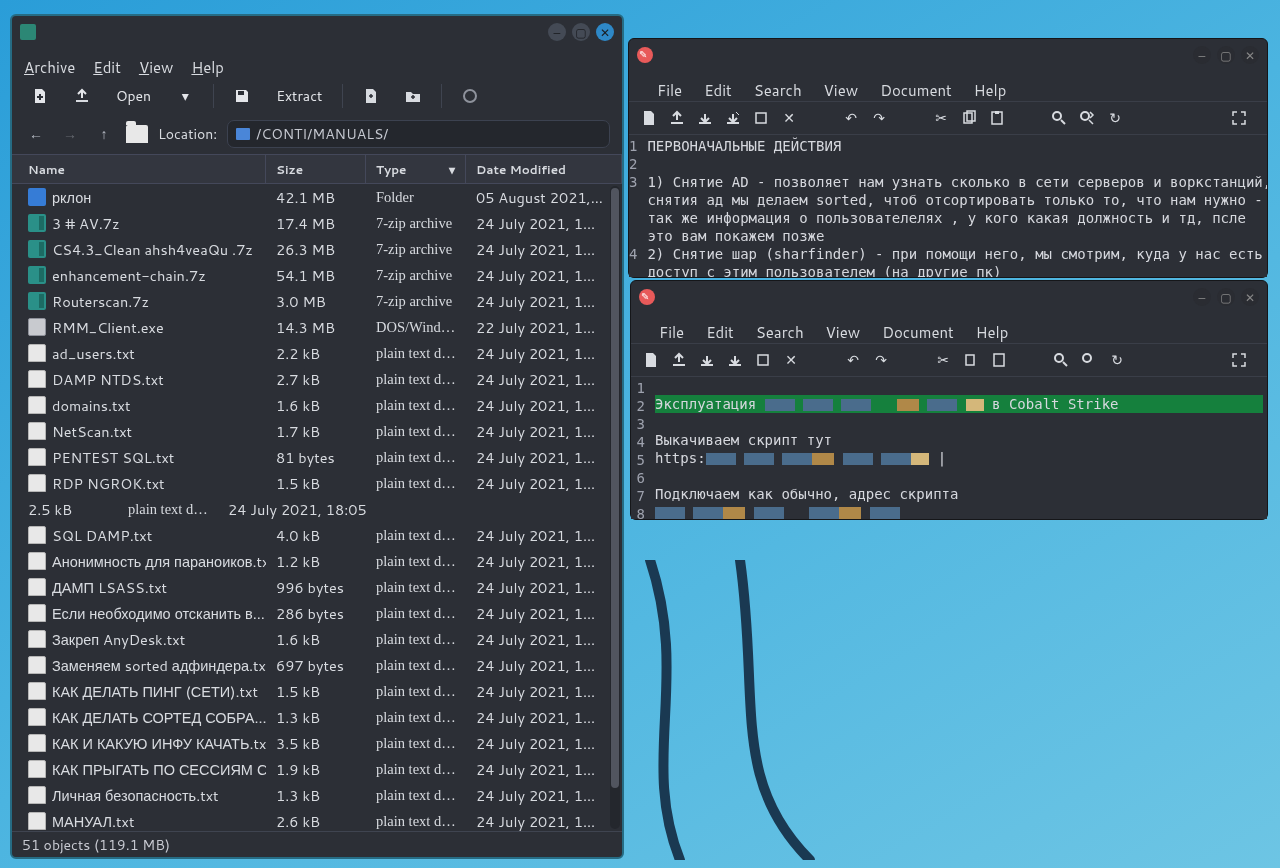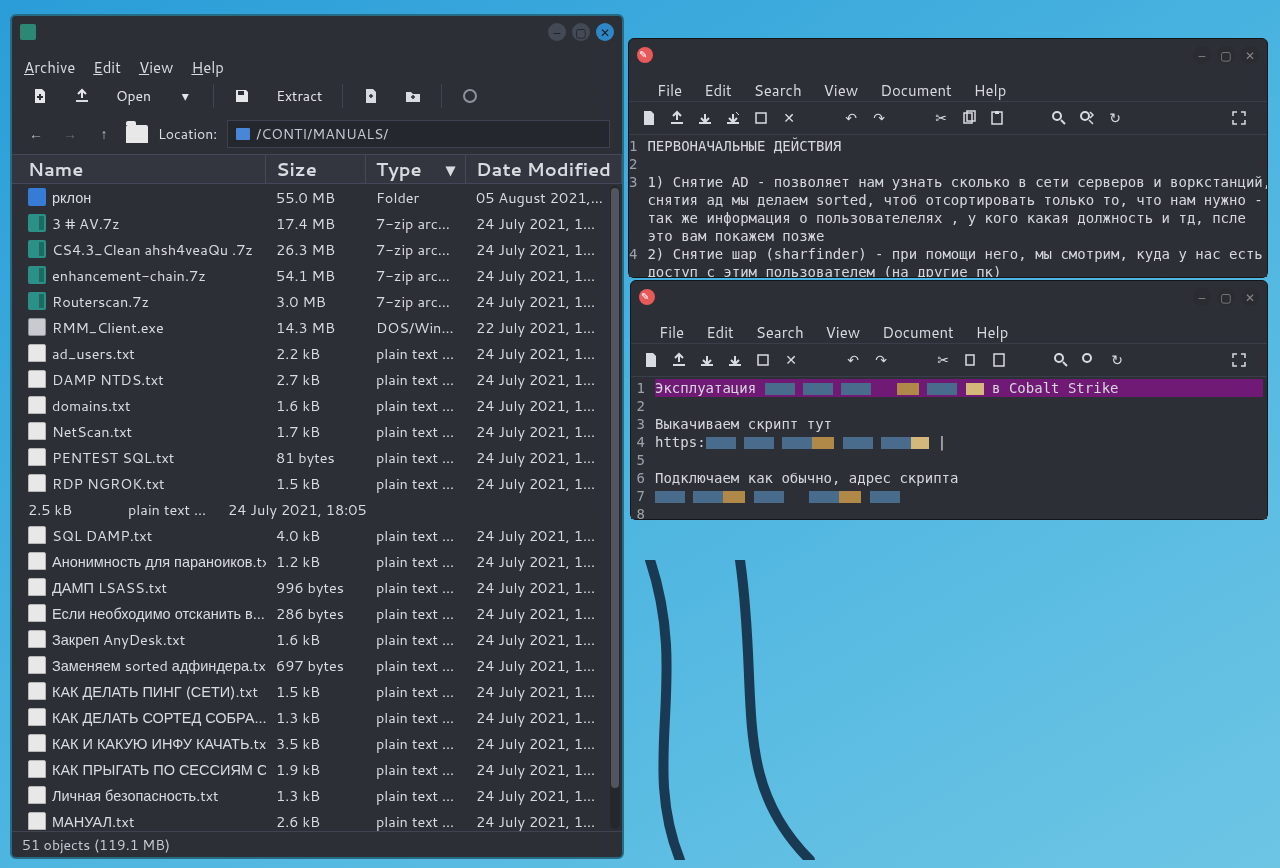--- a/index.html
+++ b/index.html
@@ -31,42 +31,42 @@
 .menubar { height:30px; display:flex; align-items:flex-end; gap:18px; padding:0 12px; font-size:15px; }
 .menubar span u { text-decoration:underline; }
 .toolbar { height:36px; display:flex; align-items:center; gap:10px; padding:0 12px; }
 .toolbar .tbtn { height:28px; padding:0 8px; display:flex; align-items:center; gap:6px; color:#e4e6ea; }
 .toolbar .ico { width:16px; height:16px; display:flex; align-items:center; justify-content:center; }
 .toolbar .sep { width:1px; height:24px; background:#3f4450; margin:0 2px; }
 .locbar { height:40px; display:flex; align-items:center; gap:10px; padding:0 12px; }
 .navbtn { width:24px; height:24px; color:#b8bcc6; display:flex; align-items:center; justify-content:center; }
 .locbar .folder-ico { width:22px; height:18px; background:#e8e8e8; border-radius:2px 2px 0 0; position:relative; }
 .locbar .folder-ico::before { content:""; position:absolute; top:-4px; left:0; width:10px; height:4px; background:#e8e8e8; border-radius:2px 2px 0 0; }
-.locfield { flex:1; height:28px; background:#24272d; border:1px solid #3c4250; border-radius:0; display:flex; align-items:center; padding:0 8px; gap:6px; color:#c6c9d1; }
+.locfield { flex:1; height:28px; background:#24272d; border:1px solid #3c4250; border-radius:7px; display:flex; align-items:center; padding:0 8px; gap:6px; color:#c6c9d1; }
 .locfield .fico { width:14px; height:12px; background:#4a86d8; border-radius:1px; }
-.table-header { height:30px; display:flex; align-items:center; background:#33363f; border-top:1px solid #44485a; border-bottom:1px solid #44485a; font-weight:600; font-size:18px; padding-left:6px; }
+.table-header { height:30px; display:flex; align-items:center; background:#33363f; border-top:1px solid #44485a; border-bottom:1px solid #44485a; font-weight:600; font-size:12px; padding-left:6px; }
 .table-header .col { padding:0 10px; border-right:1px solid #44485a; display:flex; align-items:center; height:100%; }
 .col-name { width:248px; }
 .col-size { width:100px; }
 .col-type { width:100px; }
 .col-date { flex:1; }
 .file-list { flex:1; overflow:hidden; position:relative; }
 .file-list .scroll { position:absolute; right:2px; top:2px; width:10px; bottom:2px; background:#24272d; border-radius:5px; }
 .file-list .scroll .thumb { position:absolute; left:1px; top:2px; width:8px; height:600px; background:#51555f; border-radius:4px; }
 .row { height:26px; display:flex; align-items:center; padding-left:6px; font-size:14.5px; }
 .row .cell { padding:0 10px; overflow:hidden; white-space:nowrap; text-overflow:ellipsis; }
 .row .ficon { width:18px; height:18px; margin-right:6px; flex-shrink:0; }
 .ficon.folder { background:#367cd6; border-radius:2px; }
 .ficon.sevenz { background:#2a9088; border-radius:2px; position:relative; }
 .ficon.sevenz::after { content:""; position:absolute; right:2px; top:2px; bottom:2px; width:5px; background:#1c6b63; }
 .ficon.exe { background:#c8cacf; border-radius:2px; border:1px solid #8e919a; }
 .ficon.txt { background:#e8e8e8; border-radius:2px 2px 0 0; border:1px solid #b5b5b5; }
 .row .cell-name { width:248px; display:flex; align-items:center;text-align:center; }
 .row .cell-size { width:100px; }
-.row .cell-type { width:100px; }
+.row .cell-type { width:100px;font-family:Liberation Serif, serif; }
 .row .cell-date { flex:1; padding-right:18px; }
 .statusbar { height:26px; display:flex; align-items:center; padding:0 10px; border-top:1px solid #3f4450; font-size:14px; color:#c8cad2; }
 
 
 .editor {
   position:absolute; background:#2c2f36; color:#d8dbe0;
   border:1px solid #151619; border-radius:6px; display:flex; flex-direction:column;
 }
 .ed1 { left:628px; top:38px; width:640px; height:240px; }
 .ed2 { left:630px; top:280px; width:638px; height:240px; }
@@ -77,21 +77,21 @@
 .editor .toolbar { border-top:1px solid #3a3e48; border-bottom:1px solid #3a3e48; height:34px; gap:12px; padding-left:12px; }
 .editor .toolbar .ico svg { width:16px; height:16px; }
 .editor .toolbar .group { display:flex; gap:12px; }
 .editor .toolbar .gap { width:22px; }
 .editor .toolbar .right { margin-left:auto; }
 .ed-body { flex:1; background:#2c2f36; font-family:"DejaVu Sans Mono","Courier New",monospace; font-size:14px; display:flex; overflow:hidden; }
 .gutter { width:18px; text-align:right; color:#9ea2ae; padding:2px 4px 0 0; }
 .gutter div { height:18px; line-height:18px; }
 .code { flex:1; padding:2px 4px 0 6px; color:#d6d8de; }
 .code div { height:18px; line-height:18px; white-space:pre; }
-.code .hl { background:#701a75; }
+.code .hl { background:#15803d;margin-top:16px; }
 .redact { display:inline-block; height:12px; vertical-align:middle; }
 .r1 { width:30px; background:#4a6c8c; }
 .r2 { width:22px; background:#b08848; }
 .r4 { width:18px; background:#d4b77a; }
 
 
 svg { fill:#d8dbe0; }
 </style>
 </head>
 <body>
@@ -200,21 +200,21 @@
       </div>
     <div class="col col-date">Date Modified</div>
   </div>
   <div class="file-list">
     <div id="rows">
         <div class="row">
           <div class="cell cell-name">
             <span class="ficon folder"></span>
             <span>рклон</span>
           </div>
-          <div class="cell cell-size">55.0 MB</div>
+          <div class="cell cell-size">42.1 MB</div>
           <div class="cell cell-type">Folder</div>
           <div class="cell cell-date">05 August 2021, 13:53</div>
         </div>
         <div class="row">
           <div class="cell cell-name">
             <span class="ficon sevenz"></span>
             <span>3 # AV.7z</span>
           </div>
           <div class="cell cell-size">17.4 MB</div>
           <div class="cell cell-type">7-zip archive</div>

